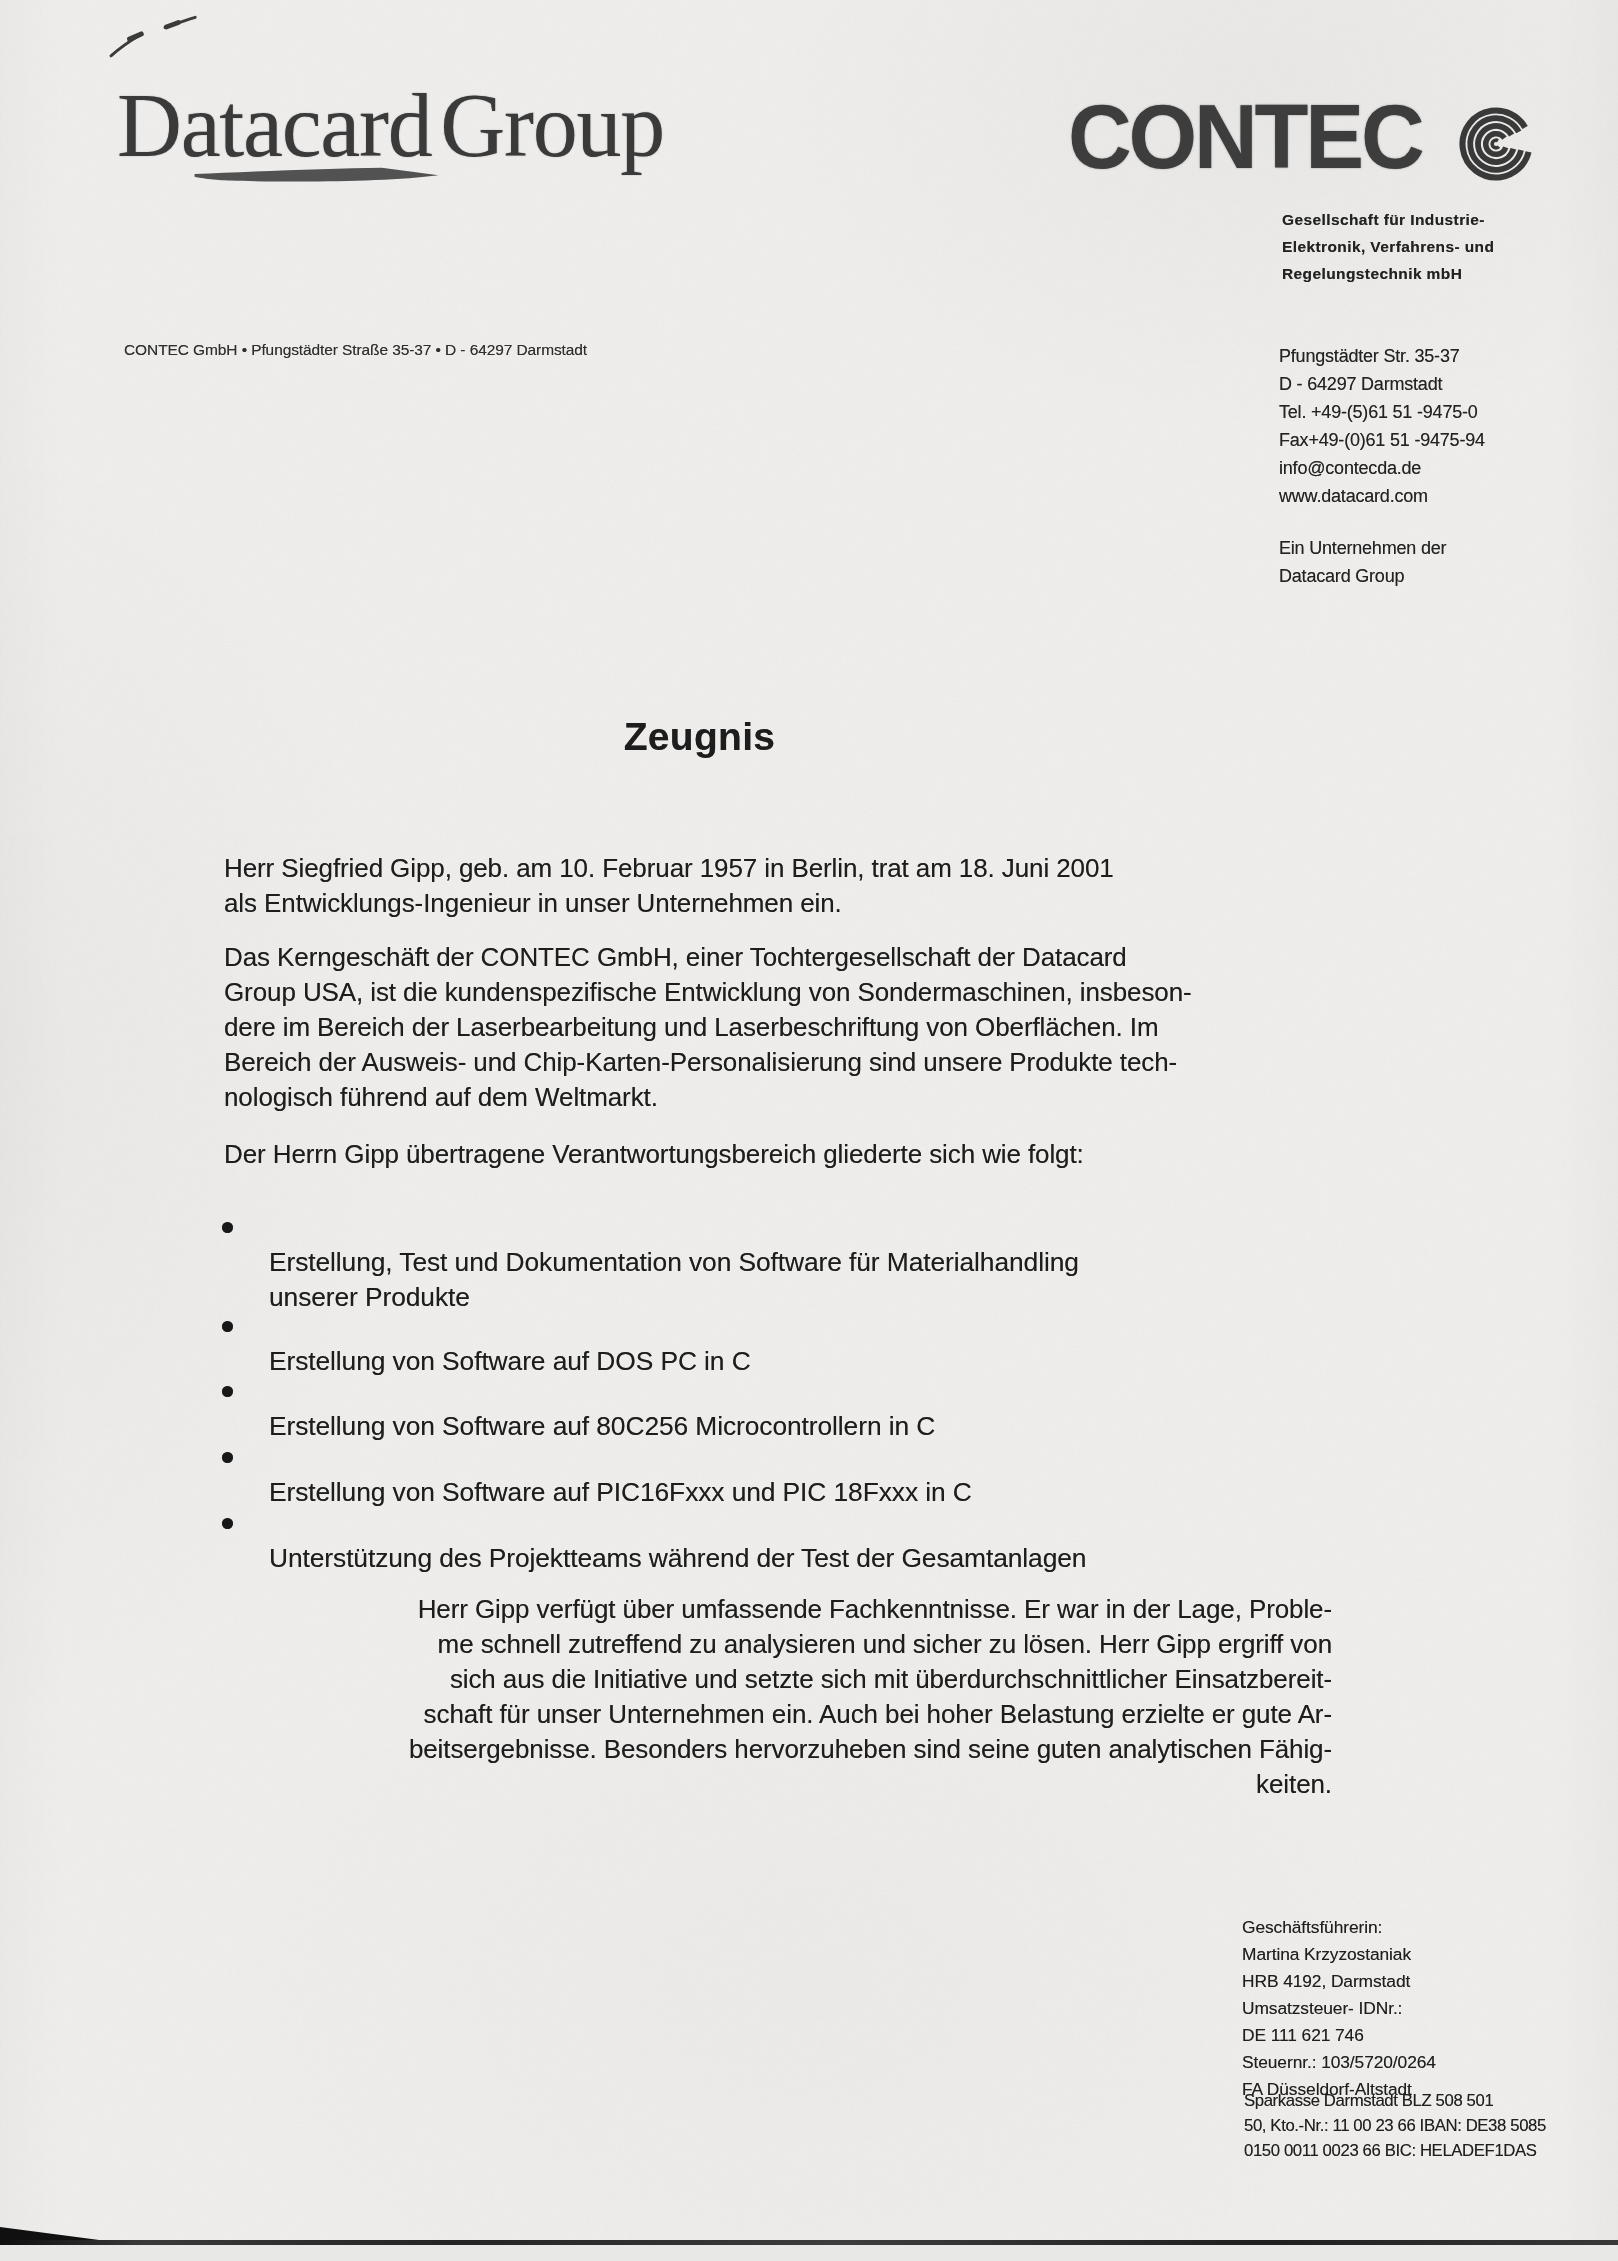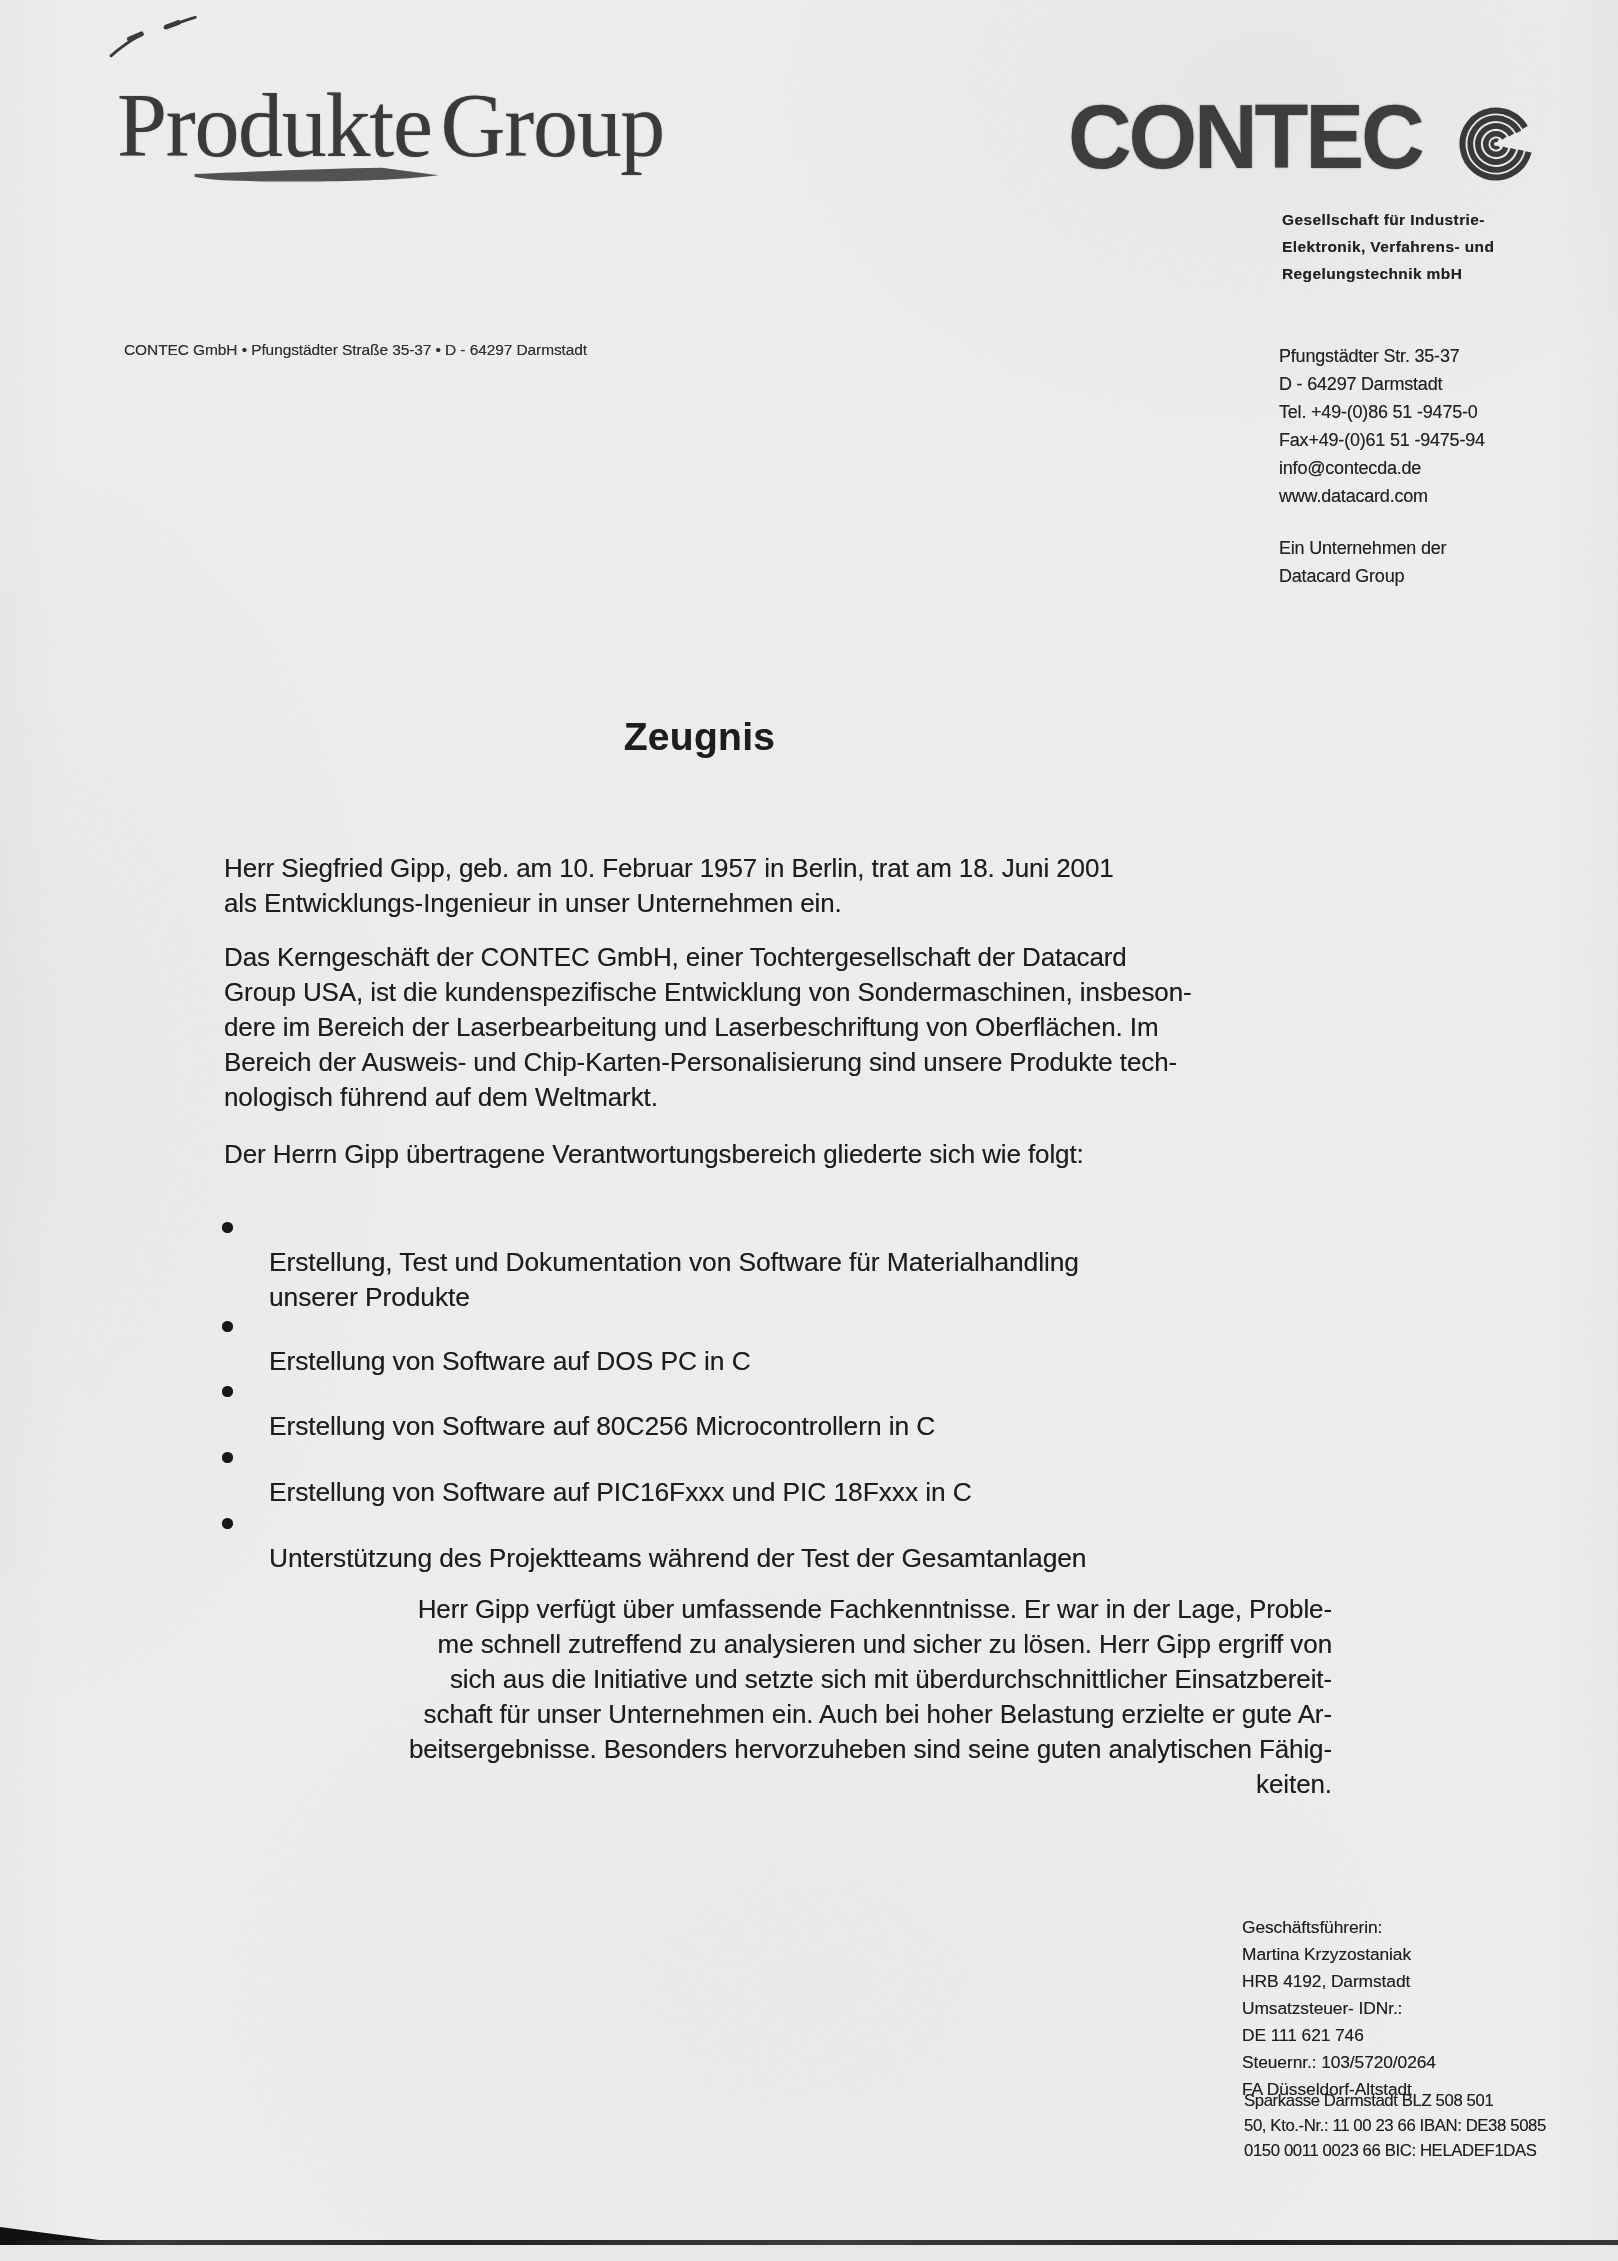--- a/index.html
+++ b/index.html
@@ -104,21 +104,21 @@
   <svg class="abs pen-mark" viewBox="0 0 210 90" xmlns="http://www.w3.org/2000/svg">
     <g stroke="#2c2c2c" fill="none" stroke-linecap="round" opacity="0.92">
       <path d="M28,79 C40,68 55,57 74,46" stroke-width="4.5"></path>
       <path d="M57,53 L75,45" stroke-width="8"></path>
       <path d="M112,35 C126,30 142,24 159,19" stroke-width="4.5"></path>
       <path d="M114,34 L133,27" stroke-width="7.5"></path>
     </g>
   </svg>
 
   <div class="abs datacard-logo scan">
-    <span>Produkte</span><span class="part2">Group</span>
+    <span>Datacard</span><span class="part2">Group</span>
   </div>
   <svg class="abs datacard-swoosh" viewBox="0 0 390 34" xmlns="http://www.w3.org/2000/svg">
     <path d="M4,14 C90,10 210,5 295,4 L383,16 C300,27 150,27 60,24 C36,23 10,20 4,18 Z" fill="#3c3c3c" opacity="0.88"></path>
   </svg>
 
   <div class="abs contec-logo">
     <span>CONTEC</span>
   </div>
   <svg class="abs contec-spiral" viewBox="-59 -59 118 118" xmlns="http://www.w3.org/2000/svg">
     <g transform="rotate(-8)" stroke="#272727" fill="none" opacity="0.9">
@@ -131,21 +131,21 @@
   </svg>
 
   <div class="abs contec-tagline pre scan">Gesellschaft für Industrie-
 Elektronik, Verfahrens- und
 Regelungstechnik mbH</div>
 
   <div class="abs sender-line scan">CONTEC GmbH • Pfungstädter Straße 35-37 • D - 64297 Darmstadt</div>
 
   <div class="abs contact-block pre scan">Pfungstädter Str. 35-37
 D - 64297 Darmstadt
-Tel. +49-(0)86 51 -9475-0
+Tel. +49-(5)61 51 -9475-0
 Fax+49-(0)61 51 -9475-94
 info@contecda.de
 www.datacard.com</div>
 
   <div class="abs affiliation-block pre scan">Ein Unternehmen der
 Datacard Group</div>
 
   <div class="abs letter-title scan">Zeugnis</div>
 
   <div class="abs body-par p1 pre scan">Herr Siegfried Gipp, geb. am 10. Februar 1957 in Berlin, trat am 18. Juni 2001

